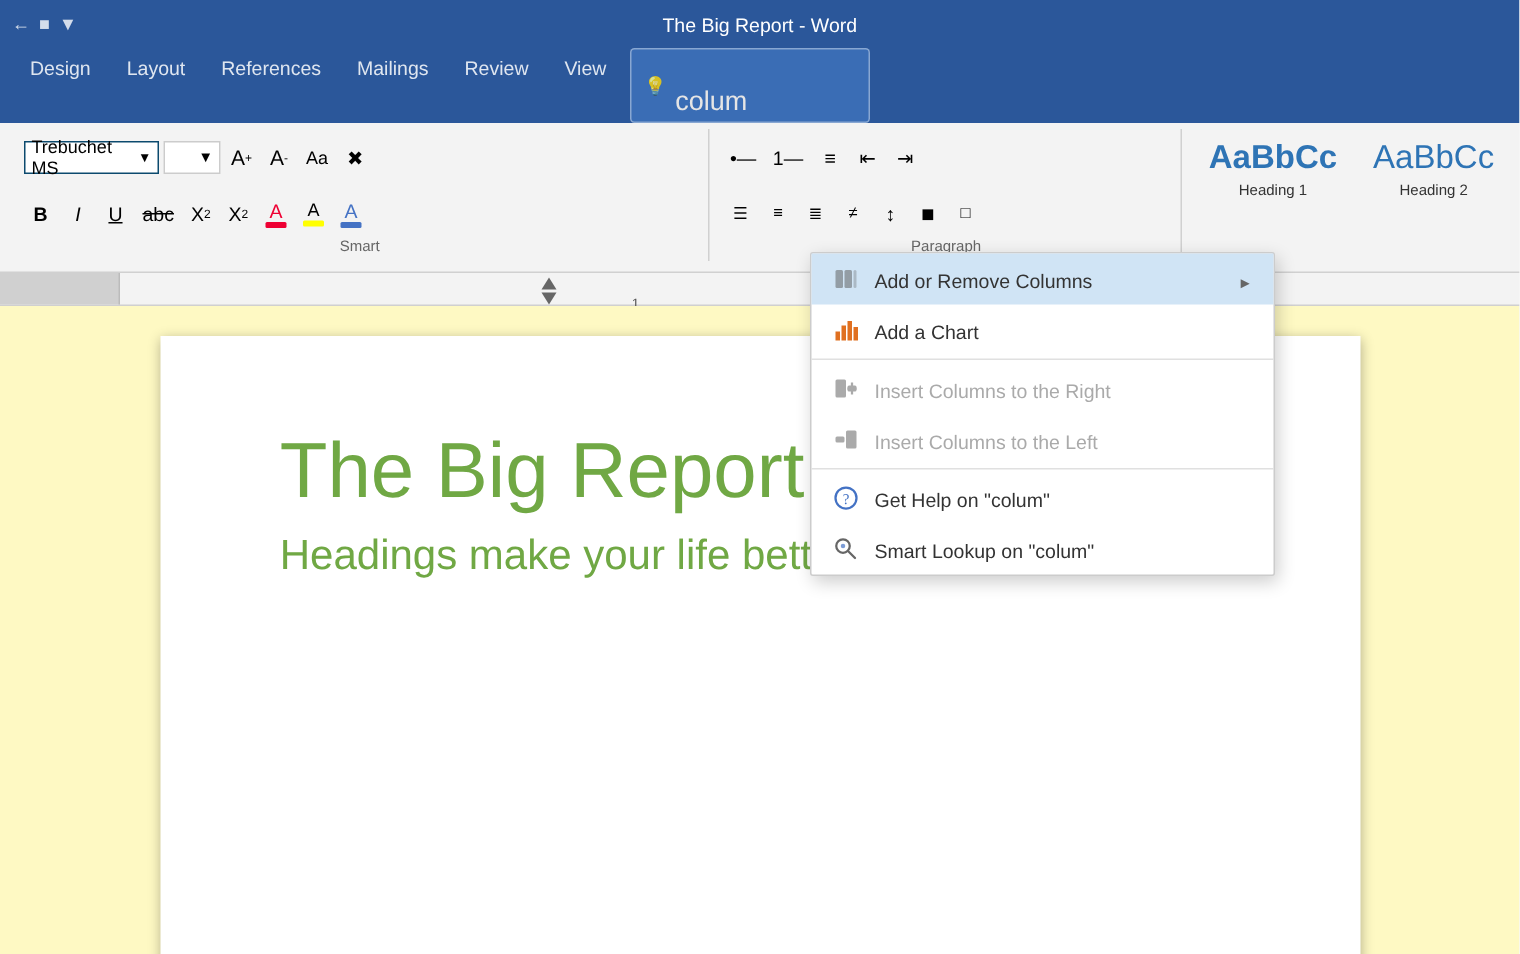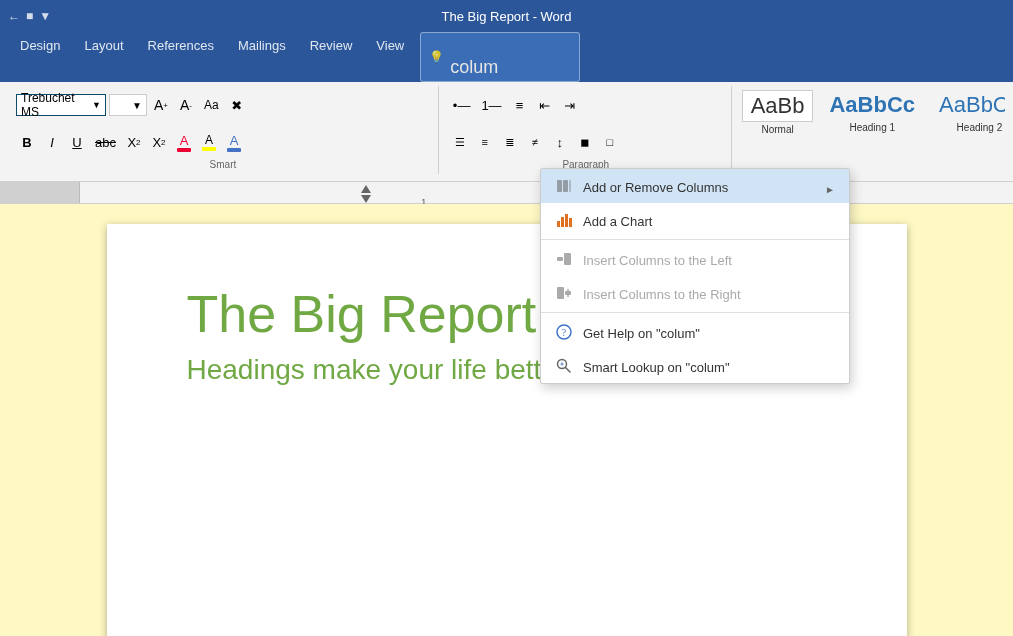--- a/index.html
+++ b/index.html
@@ -335,24 +335,20 @@
         <button class="ribbon-btn">↕</button>
         <button class="ribbon-btn" style="font-size:11px;">◼</button>
         <button class="ribbon-btn" style="font-size:11px;">□</button>
       </div>
     </div>
     <div class="ribbon-group-label">Paragraph</div>
   </div>
 
   <div style="display:flex;gap:8px;align-items:flex-start;padding:4px 8px;height:88px;overflow:hidden;">
     <div style="display:flex;flex-direction:column;align-items:center;cursor:pointer;">
-      <div style="font-size:22px;border:1px solid #ccc;padding:2px 8px;background:white;min-width:50px;text-align:center;color:#333;">AaBb</div>
-      <div style="font-size:10px;color:#333;margin-top:2px;">Normal</div>
-    </div>
-    <div style="display:flex;flex-direction:column;align-items:center;cursor:pointer;">
       <div style="font-size:22px;padding:2px 8px;color:#2e74b5;font-weight:bold;min-width:50px;text-align:center;">AaBbCc</div>
       <div style="font-size:10px;color:#333;margin-top:2px;">Heading 1</div>
     </div>
     <div style="display:flex;flex-direction:column;align-items:center;cursor:pointer;">
       <div style="font-size:22px;padding:2px 8px;color:#2e74b5;min-width:50px;text-align:center;">AaBbCc</div>
       <div style="font-size:10px;color:#333;margin-top:2px;">Heading 2</div>
     </div>
   </div>
 </div>
 
@@ -400,39 +396,39 @@
         </svg>
       </div>
       <span class="dropdown-item-text">Add a Chart</span>
     </div>
 
     <div class="dropdown-sep"></div>
 
     <div class="dropdown-item disabled">
       <div class="dropdown-item-icon">
         <svg width="16" height="16" viewBox="0 0 16 16" fill="none">
-          <rect x="8" y="2" width="7" height="12" rx="1" fill="#aaa"></rect>
-          <rect x="1" y="6" width="6" height="4" rx="1" fill="#aaa"></rect>
-        </svg>
-      </div>
-      <span class="dropdown-item-text">Insert Columns to the Left</span>
-    </div>
-
-    <div class="dropdown-item disabled">
-      <div class="dropdown-item-icon">
-        <svg width="16" height="16" viewBox="0 0 16 16" fill="none">
           <rect x="1" y="2" width="7" height="12" rx="1" fill="#aaa"></rect>
           <rect x="9" y="6" width="6" height="4" rx="1" fill="#aaa"></rect>
           <line x1="12" y1="4" x2="12" y2="12" stroke="#aaa" stroke-width="1.5"></line>
           <line x1="9" y1="8" x2="15" y2="8" stroke="#aaa" stroke-width="1.5"></line>
         </svg>
       </div>
       <span class="dropdown-item-text">Insert Columns to the Right</span>
     </div>
 
+    <div class="dropdown-item disabled">
+      <div class="dropdown-item-icon">
+        <svg width="16" height="16" viewBox="0 0 16 16" fill="none">
+          <rect x="8" y="2" width="7" height="12" rx="1" fill="#aaa"></rect>
+          <rect x="1" y="6" width="6" height="4" rx="1" fill="#aaa"></rect>
+        </svg>
+      </div>
+      <span class="dropdown-item-text">Insert Columns to the Left</span>
+    </div>
+
 
     <div class="dropdown-sep"></div>
 
     <div class="dropdown-item">
       <div class="dropdown-item-icon">
         <svg width="16" height="16" viewBox="0 0 16 16">
           <circle cx="8" cy="8" r="7" fill="none" stroke="#4472c4" stroke-width="1.5"></circle>
           <text x="8" y="12" text-anchor="middle" font-size="10" fill="#4472c4" font-family="serif">?</text>
         </svg>
       </div>

